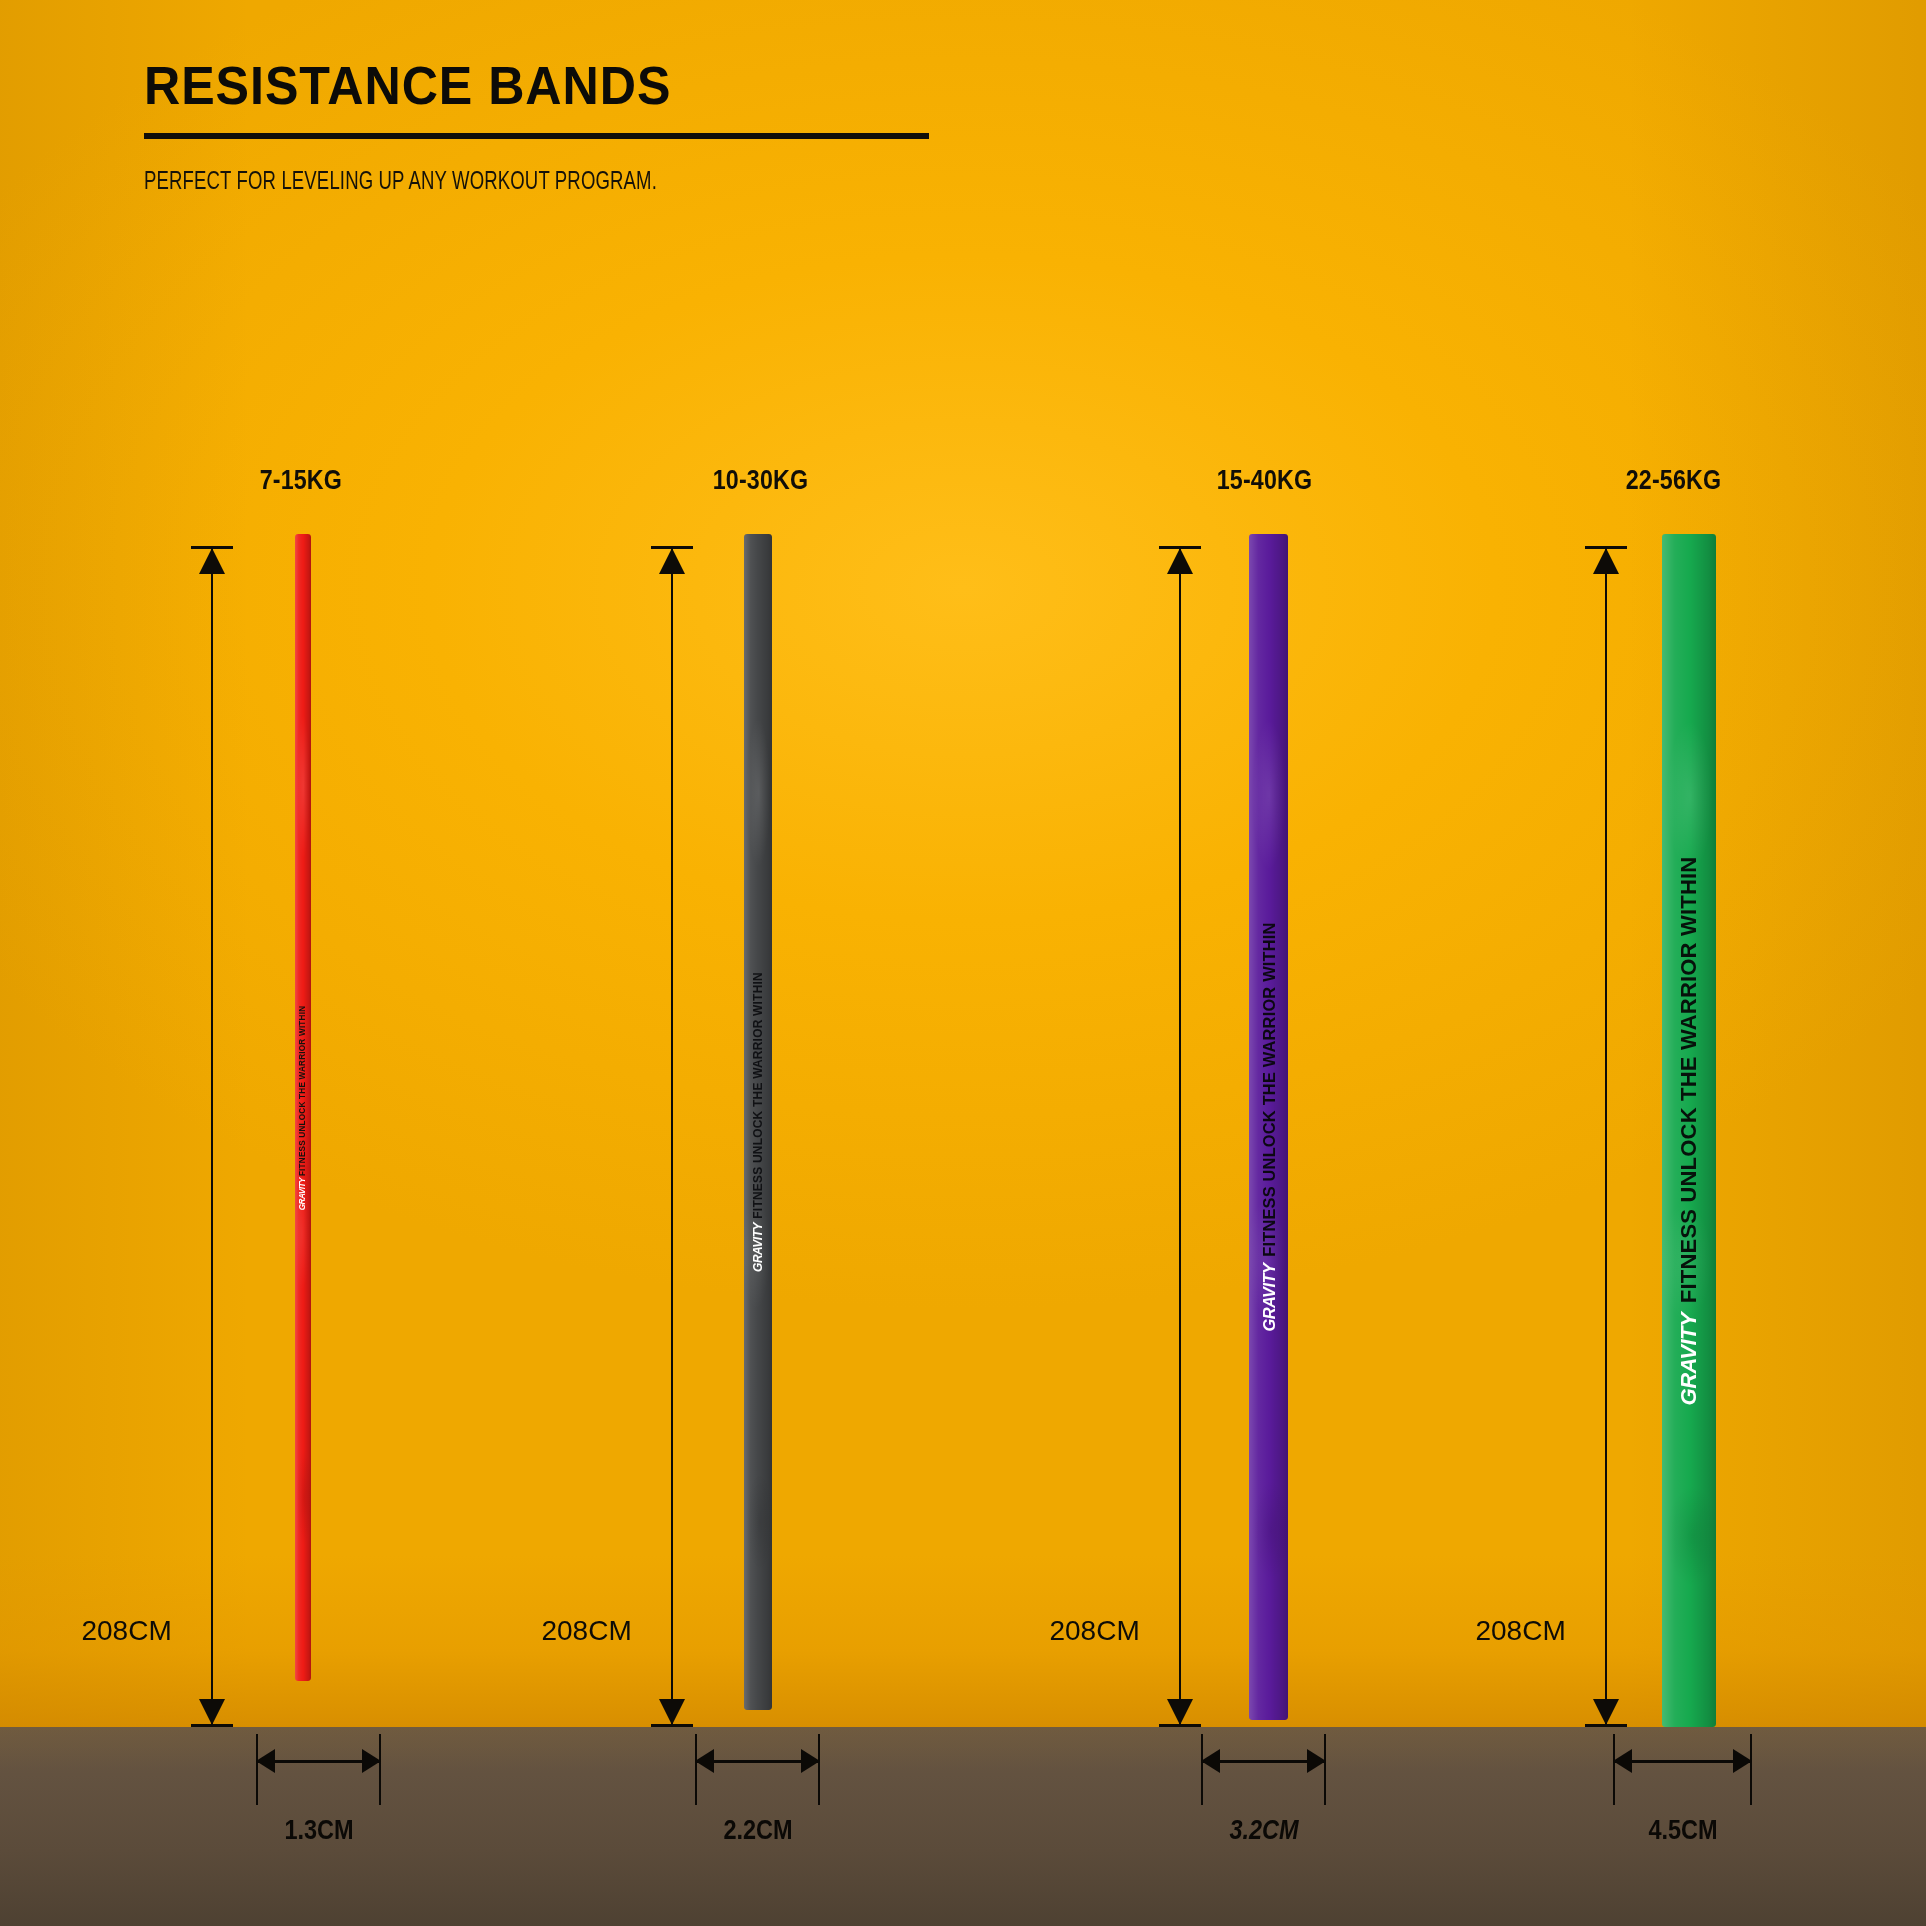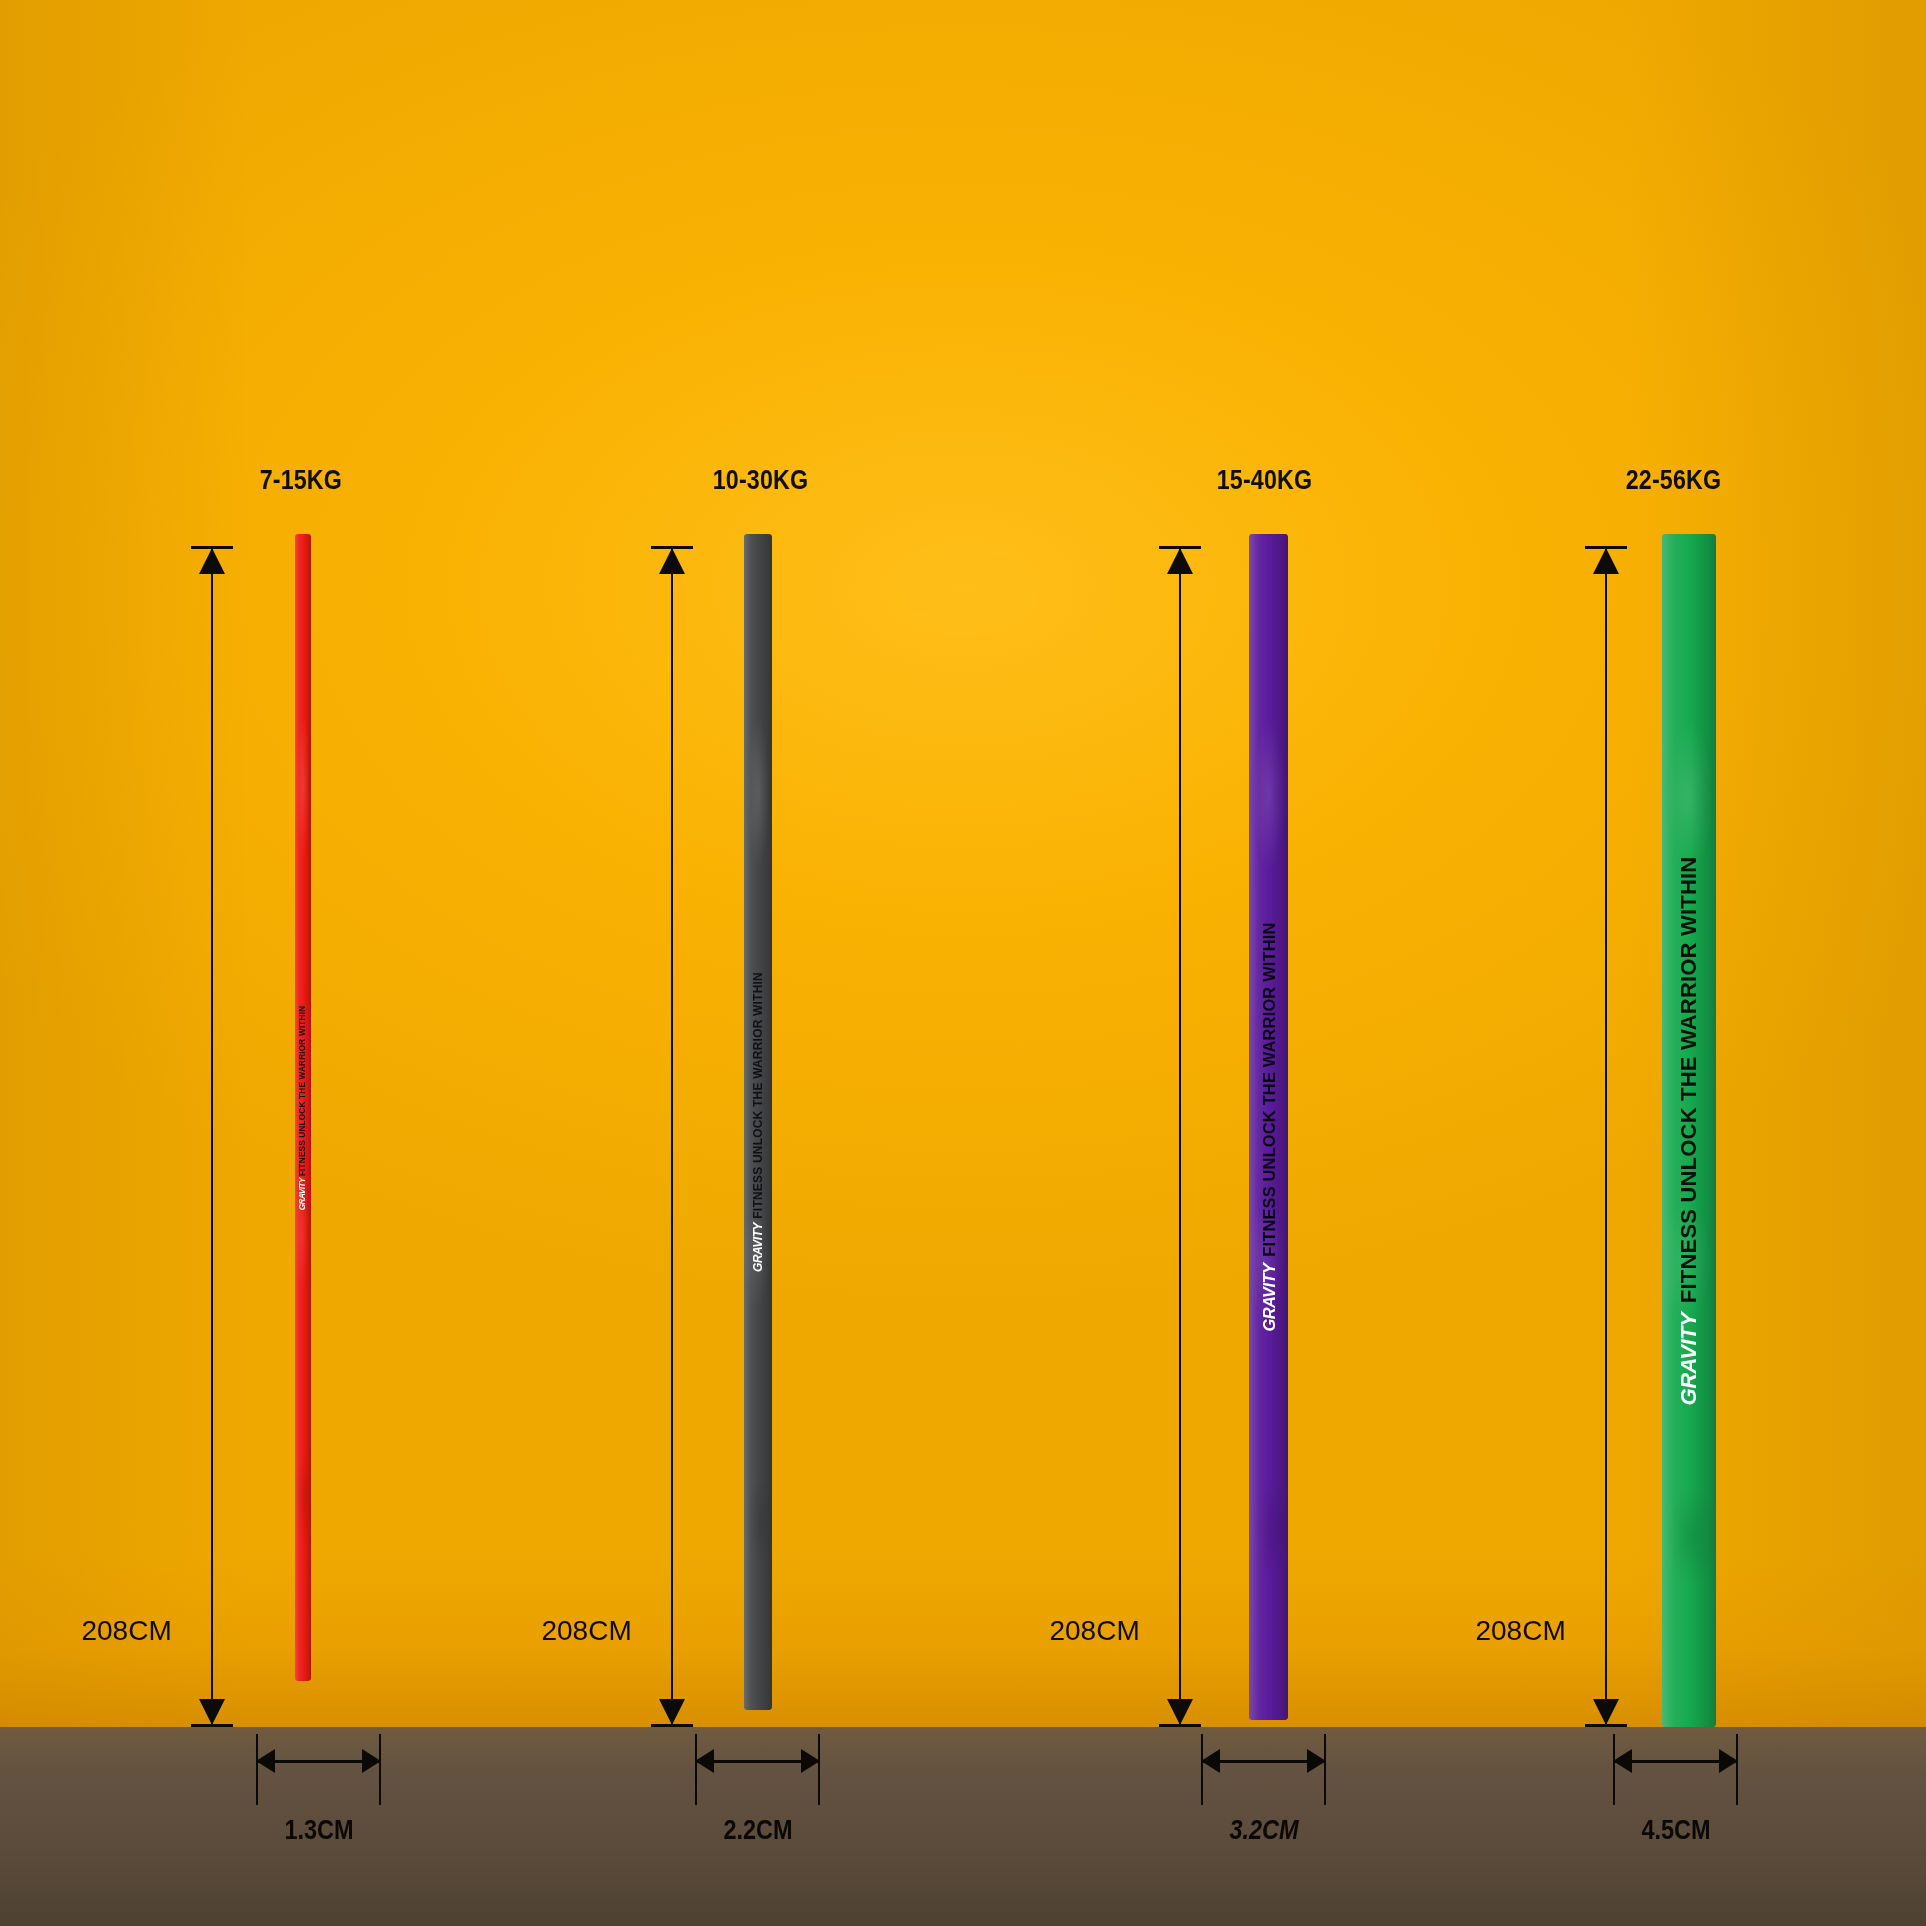--- a/index.html
+++ b/index.html
@@ -174,20 +174,25 @@
 
 <div id="stage">
 
   <div class="wall"></div>
   <div class="wall-darkleft"></div>
   <div class="wall-darkright"></div>
   <div class="wall-glow"></div>
   <div class="floor"></div>
   <div class="floor-top-shade"></div>
 
+  <div class="header">
+    <div class="title">RESISTANCE BANDS</div>
+    <div class="title-rule"></div>
+    <div class="subtitle">PERFECT FOR LEVELING UP ANY WORKOUT PROGRAM.</div>
+  </div>
 
   <div id="groups">
       <div class="group" style="left: 0px;">
 
     <div class="kg-label" style="left:253px;">7-15KG</div>
 
     <div class="vdim" style="left:190px; top:534px; width:43px; height:1181px;">
       <div class="vdim-cap top"></div>
       <div class="vdim-line"></div>
       <div class="vdim-arrow up"></div>
@@ -291,21 +296,21 @@
 
     <div class="band" style="left:1662px; top:534px; width:54px; height:1193px; background:#16A94E;">
       <div class="band-blotch"></div>
       <div class="band-sheen"></div>
       <div class="band-text" style="font-size:22px; gap:9.6px;">
         <span class="bt-logo" style="color:#FFFFFF;">GRAVITY</span>
         <span class="bt-rest" style="color:#07120B;">FITNESS  UNLOCK THE WARRIOR WITHIN</span>
       </div>
     </div>
 
-    <div class="hdim" style="left:1613px; top:1734px; width:125px; height:72px;">
+    <div class="hdim" style="left:1613px; top:1734px; width:139px; height:72px;">
       <div class="hdim-ext l"></div>
       <div class="hdim-ext r"></div>
       <div class="hdim-line"></div>
       <div class="hdim-arrow left"></div>
       <div class="hdim-arrow right"></div>
       <div class="hdim-label">4.5CM</div>
     </div>
   </div>
     </div>
 

